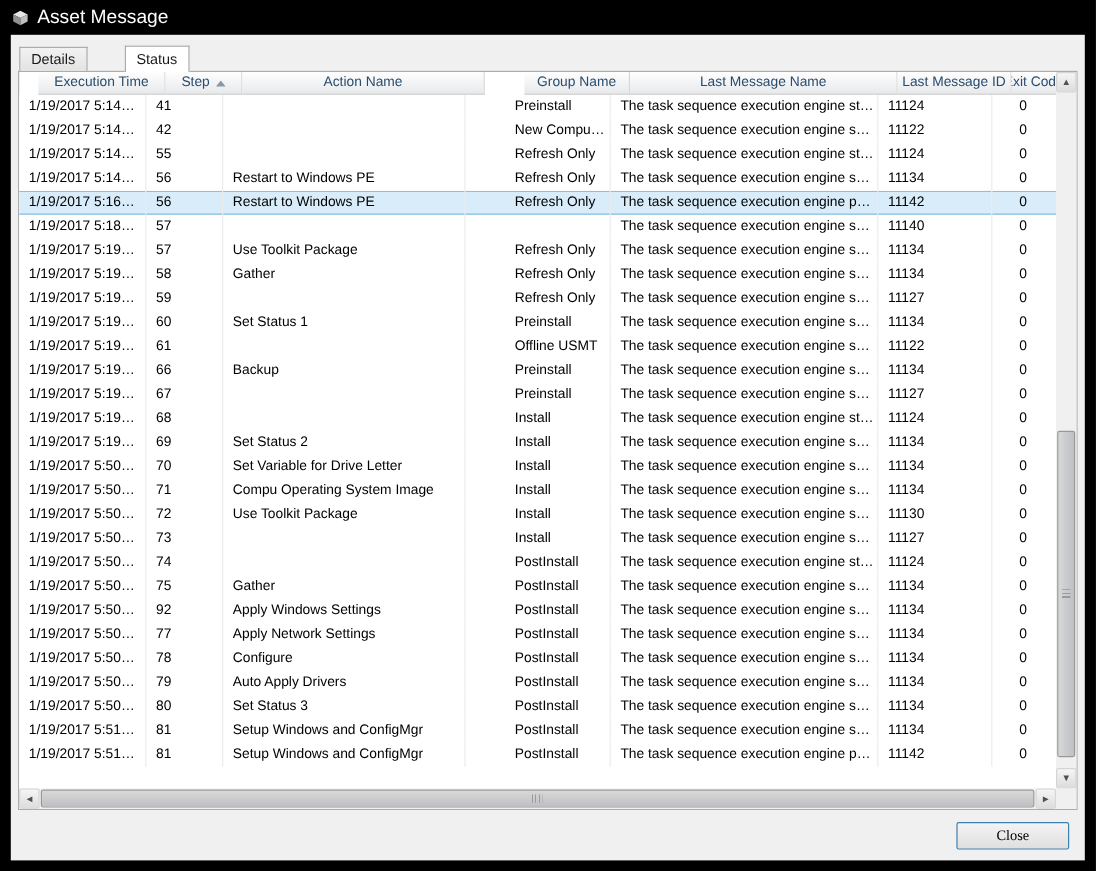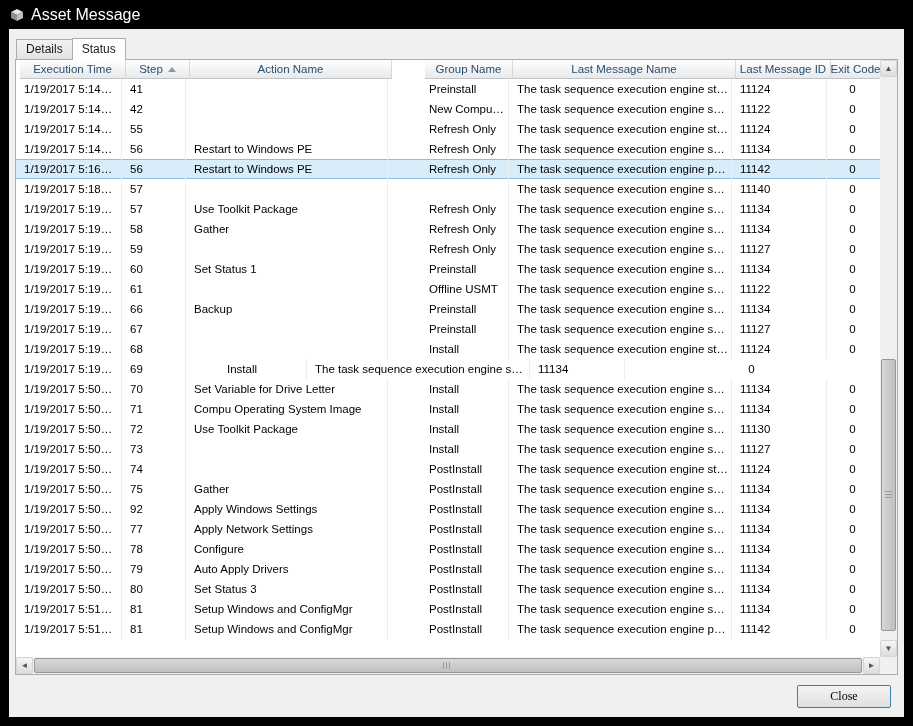--- a/index.html
+++ b/index.html
@@ -13,33 +13,33 @@
             align-items:center;padding-left:9px;gap:7px;background:var(--titlebar-bg,#000);}
   .titlebar .title{color:#fff;font-size:16px;}
   .app-icon{display:inline-flex;width:14px;height:14px;}
 
   
   .content{position:absolute;top:28px;left:8px;right:8px;bottom:8px;
            background:var(--dialog-bg,#F0F0F0);}
 
   
   .tabstrip{position:absolute;top:9px;left:7px;height:21px;display:flex;
-            align-items:flex-end;z-index:2;}
+            align-items:flex-end;z-index:2;gap:32px;}
   .tab{box-sizing:border-box;height:20px;padding:0 9px;line-height:19px;font-size:12px;
        color:#1a1a1a;border:1px solid var(--grid-border,#ACACAC);border-bottom:none;
        background:linear-gradient(#F2F2F2,#E3E3E3);margin-right:-1px;cursor:default;}
   .tab.selected{position:relative;height:22px;line-height:21px;margin-bottom:-1px;
                 background:#fff;z-index:3;}
 
   .tabpage{position:absolute;top:30px;left:6px;right:6px;height:614px;box-sizing:content-box;
            background:#fff;border:1px solid var(--grid-border,#ACACAC);}
 
   
   .grid{position:relative;width:100%;height:100%;font-size:11.5px;color:#000;}
-  .grid-header{position:absolute;top:0;left:4px;right:17px;height:19px;display:flex;}
+  .grid-header{position:absolute;top:0;left:16px;right:17px;height:19px;display:flex;}
   .hcell{box-sizing:border-box;display:flex;align-items:center;justify-content:center;
          height:19px;background:linear-gradient(#FEFEFE,#E7E9EC);
          border-right:1px solid #D8D8D8;border-bottom:1px solid #C3C3C3;
          color:var(--header-text,#2A4D6E);white-space:nowrap;overflow:hidden;}
   .sort-arrow{width:0;height:0;border-left:4px solid transparent;border-right:4px solid transparent;
               border-bottom:5px solid #8A98A5;margin-left:5px;}
 
   .grid-body{position:absolute;top:19px;left:0;right:17px;bottom:17px;overflow:hidden;background:#fff;}
   .row{display:flex;height:20px;}
   .row.selected{background:var(--selected-row-bg,#D8ECFA);
@@ -252,20 +252,21 @@
               <div class="cell c1">68</div>
               <div class="cell c2"></div>
               <div class="cell c3">Install</div>
               <div class="cell c4">The task sequence execution engine st…</div>
               <div class="cell c5">11124</div>
               <div class="cell c6">0</div>
             </div>
             <div class="row">
               <div class="cell c0">1/19/2017 5:19…</div>
               <div class="cell c1">69</div>
+              <div class="cell c2">Set Status 2</div>
               <div class="cell c3">Install</div>
               <div class="cell c4">The task sequence execution engine s…</div>
               <div class="cell c5">11134</div>
               <div class="cell c6">0</div>
             </div>
             <div class="row">
               <div class="cell c0">1/19/2017 5:50…</div>
               <div class="cell c1">70</div>
               <div class="cell c2">Set Variable for Drive Letter</div>
               <div class="cell c3">Install</div>

